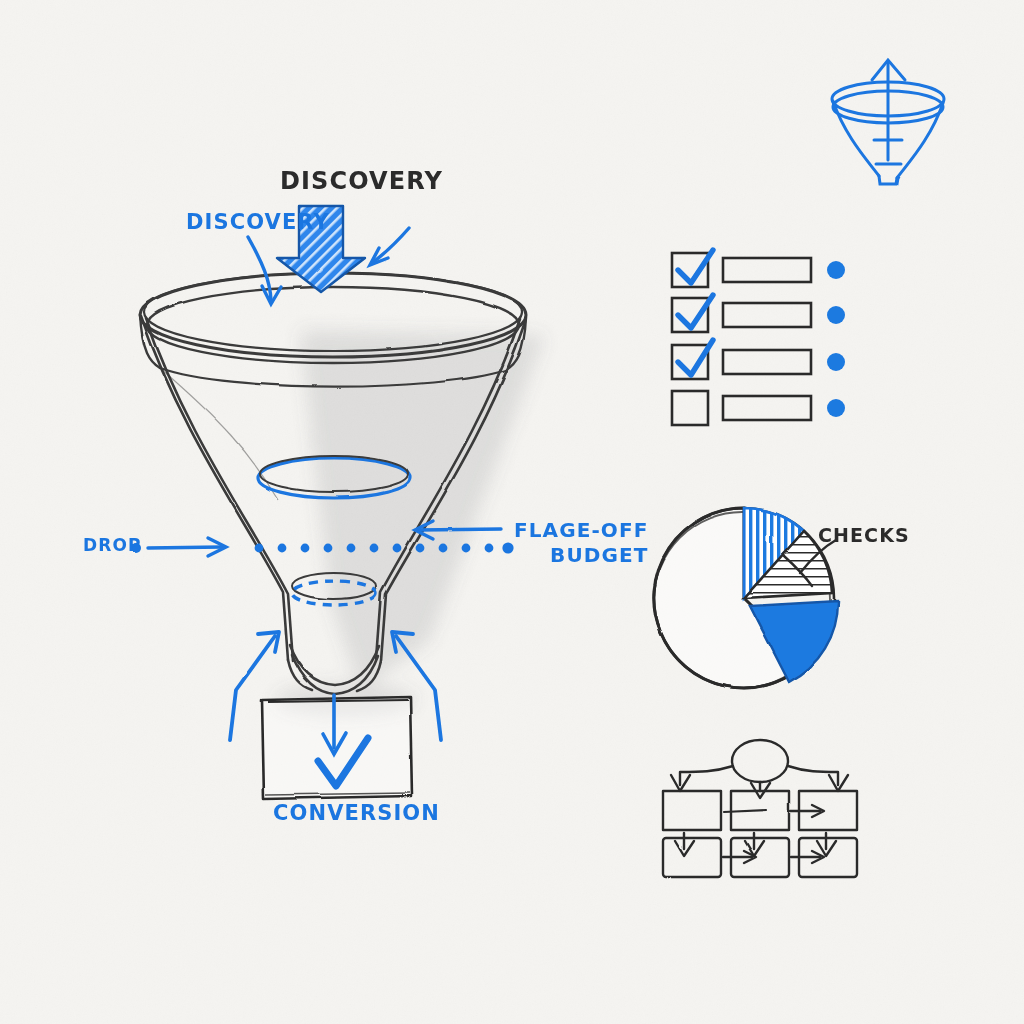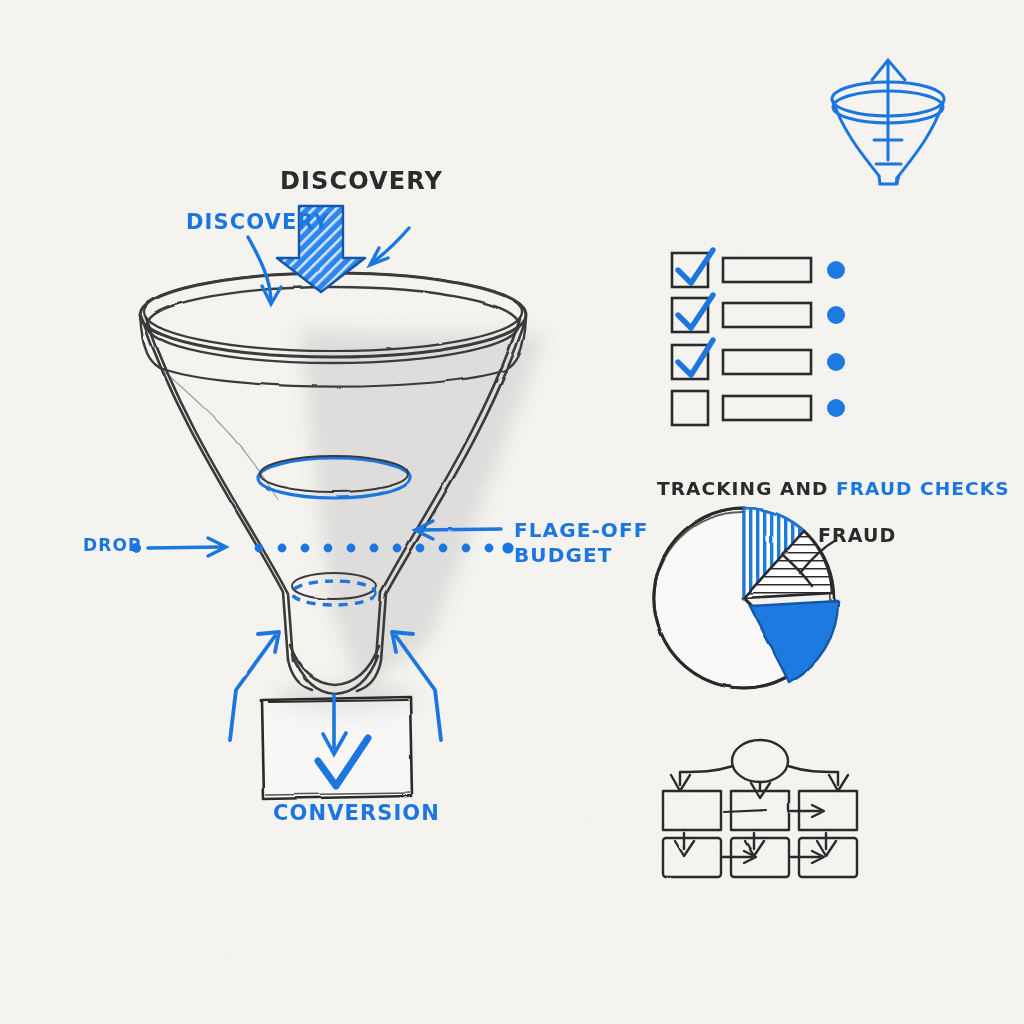--- a/index.html
+++ b/index.html
@@ -282,27 +282,24 @@
     </g>
   </svg>
 
   <div class="lbl dark" style="left:280px;top:167px;font-size:24px;">DISCOVERY</div>
 
   <div class="lbl blue" style="left:186px;top:210px;font-size:21px;">DISCOVERY</div>
 
 
   <div class="lbl blue" style="left:83px;top:535px;font-size:17px;">DROP</div>
 
-  <div class="lbl blue two-line" style="left:514px;top:518px;font-size:20px;">
+  <div class="lbl blue two-line" style="left:514px;top:518px;font-size:20px;text-align:right;">
     <div>FLAGE-OFF</div>
     <div>BUDGET</div>
   </div>
 
   <div class="lbl blue" style="left:273px;top:801px;font-size:21px;">CONVERSION</div>
 
-  <div class="lbl mixed" style="left:657px;top:478px;font-size:18.5px;">
-    <span class="dark" style="color:#2b2b2b;">TRACKING AND</span><span style="color:#2b2b2b;">&nbsp;</span><span class="blue" style="color:#1b76e0;">FRAUD CHECKS</span>
-  </div>
-
-  <div class="lbl dark" style="left:818px;top:524px;font-size:19px;">FRAUD</div>
+
+  <div class="lbl dark" style="left:818px;top:524px;font-size:19px;">CHECKS</div>
 
 
 </div>
 
 </body></html>

